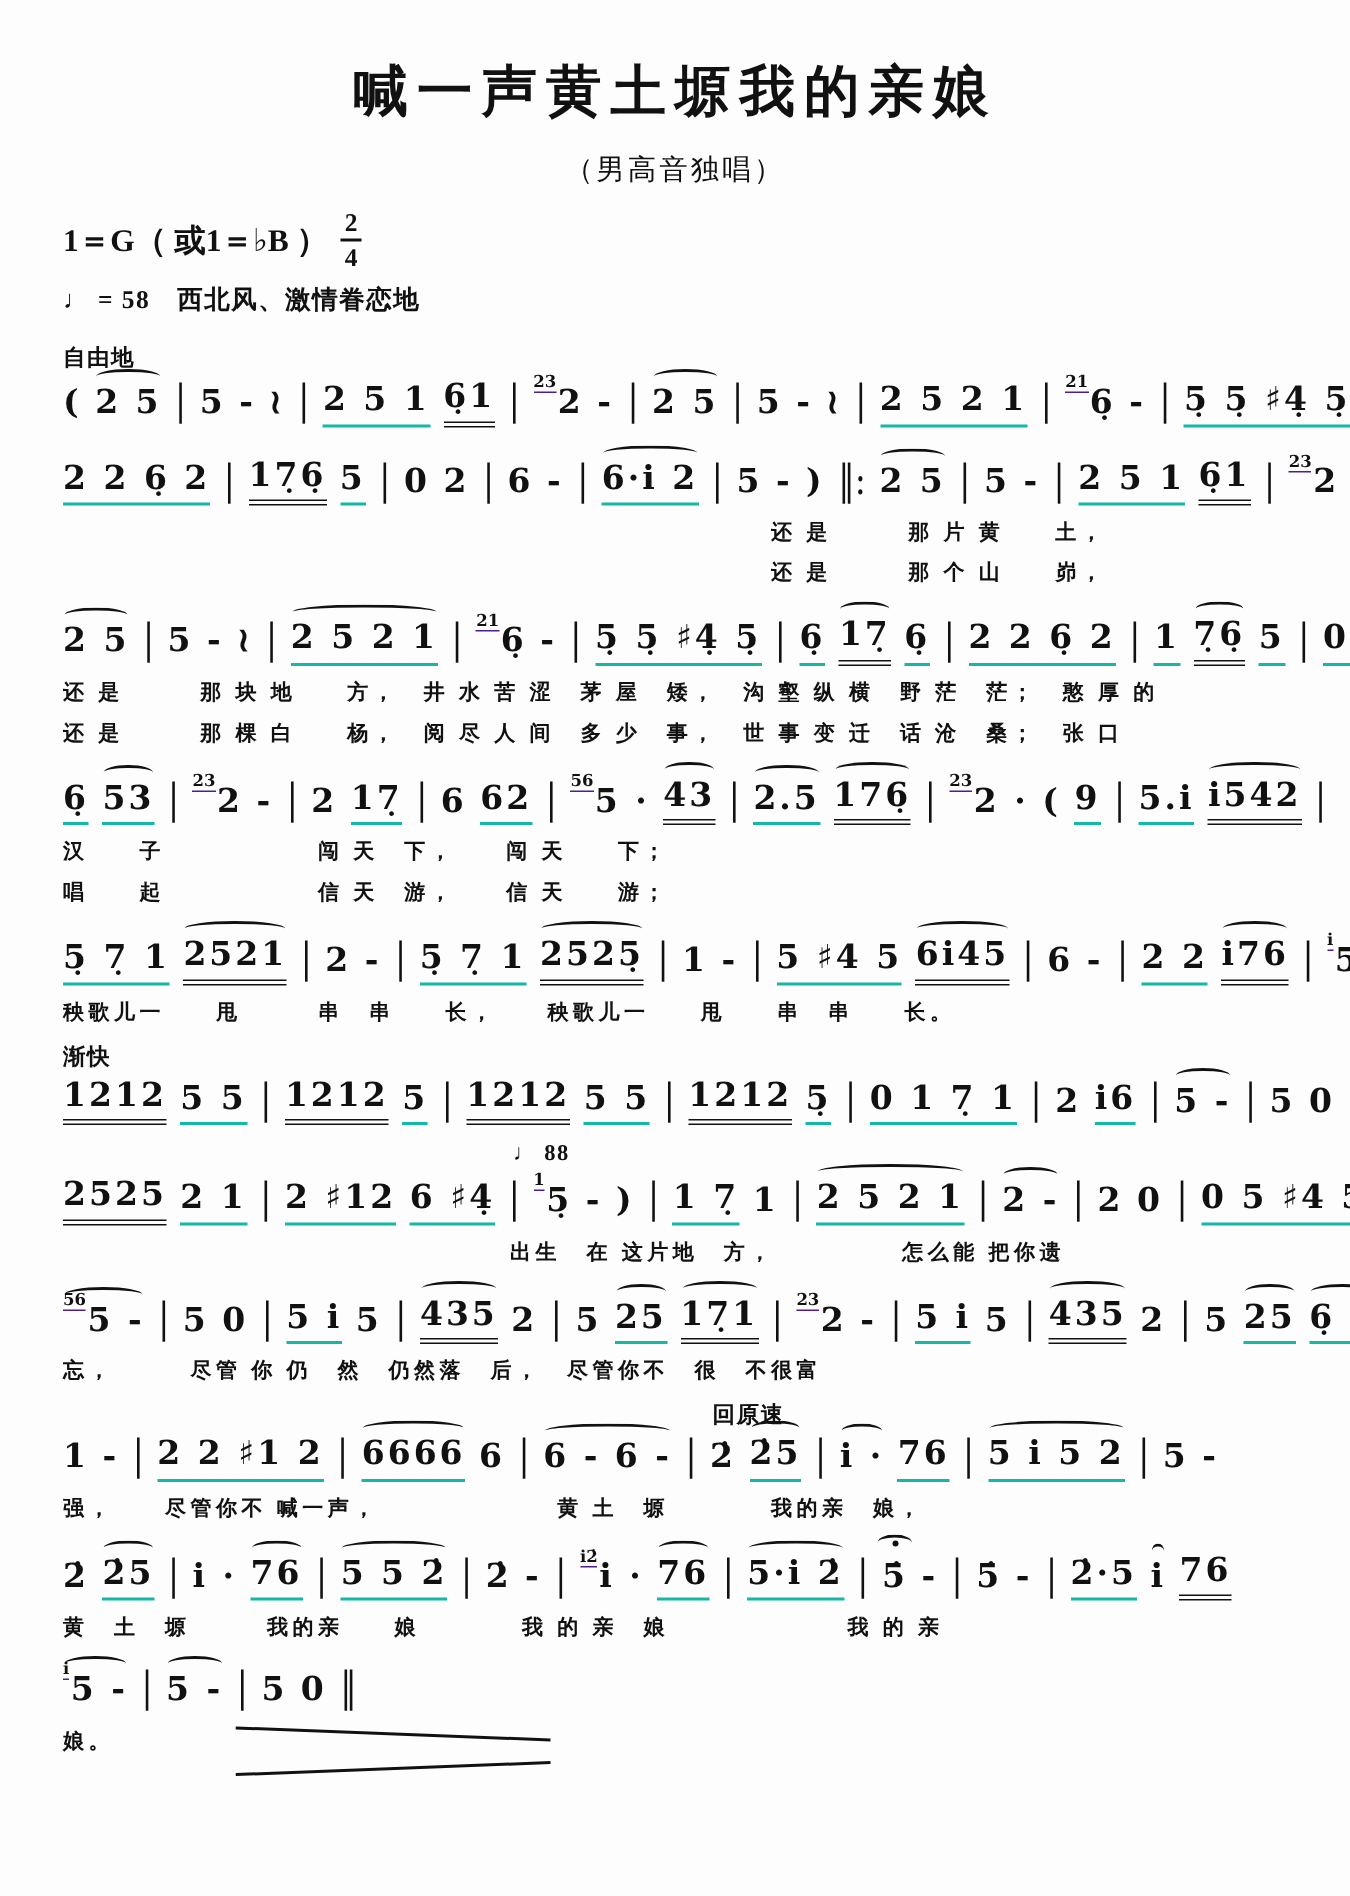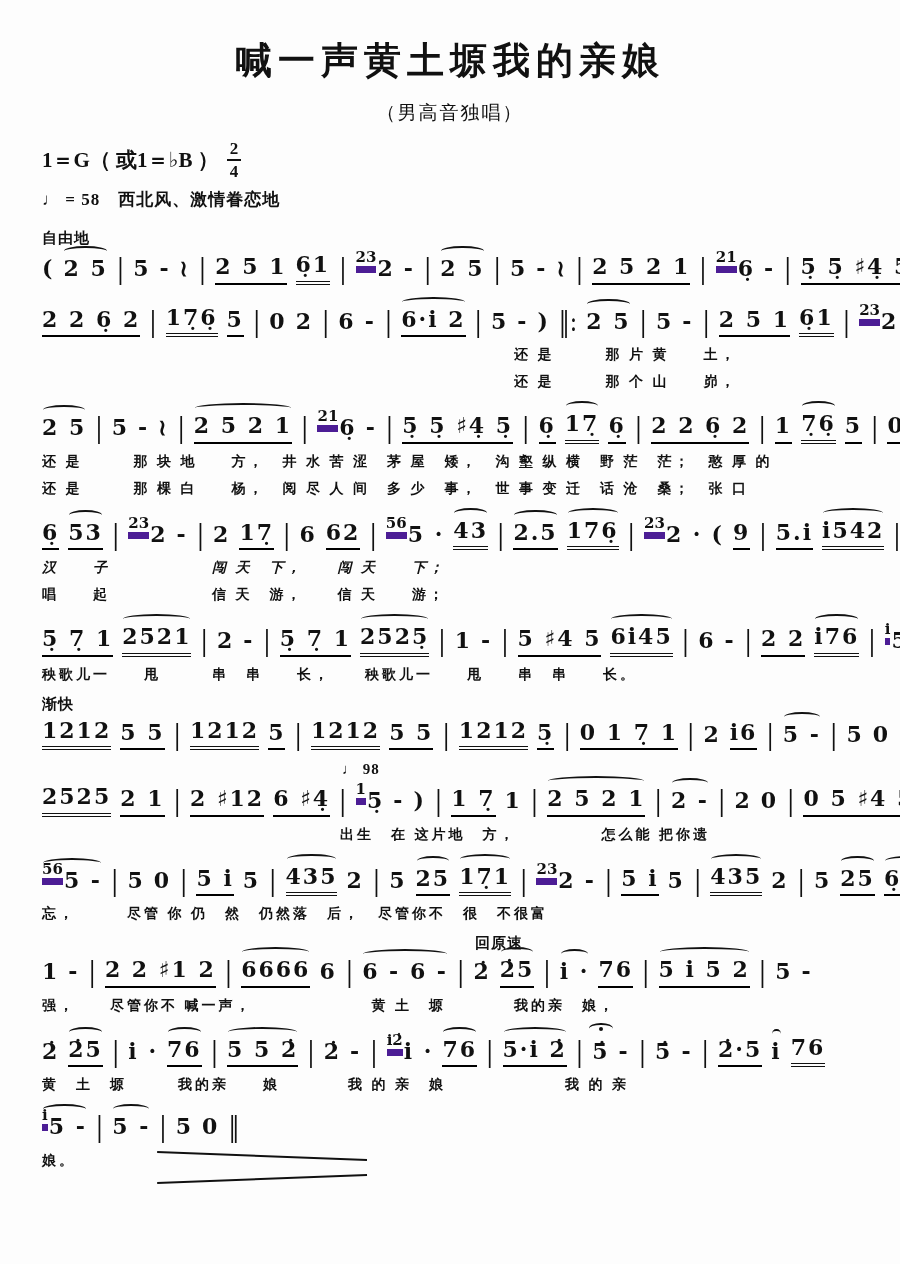--- a/index.html
+++ b/index.html
@@ -24,24 +24,24 @@
   .system{position:relative;margin-bottom:13px;padding-top:20px;}
   .system.tight{padding-top:6px;}
   .marking{position:absolute;top:-2px;font-size:15px;font-weight:bold;letter-spacing:1px;font-family:Liberation Serif, serif;}
   .notation-row{
     display:flex;align-items:flex-end;gap:9px;
     font-size:22px;font-weight:bold;font-family:"DejaVu Serif",serif;
     white-space:nowrap;line-height:1.25;
   }
   .cell{position:relative;display:inline-block;}
   .cell .txt{display:inline-block;letter-spacing:2px;white-space:pre;padding-bottom:2px;}
-  .cell .txt.u1{border-bottom:2px solid #000000;}
+  .cell .txt.u1{border-bottom:2px solid #14b8a6;}
   .cell .txt.u2{border-bottom:4px double #111;text-align:center;}
   .cell.bar .txt{letter-spacing:0;font-weight:normal;transform:scaleY(1.25);}
-  .grace{font-size:15px;font-weight:bold;vertical-align:top;position:relative;top:-7px;margin-right:1px;border-bottom:7px solid #4c1d95;}
+  .grace{font-size:11px;font-weight:bold;vertical-align:top;position:relative;top:-7px;margin-right:1px;border-bottom:1px solid #4c1d95;}
   .cell.arc::before{
     content:"";position:absolute;left:1px;right:1px;top:-9px;height:8px;
     border-top:2px solid #111;border-radius:50% 50% 0 0;
   }
   .cell.ferm::before{
     content:"";position:absolute;left:-3px;right:-3px;top:-15px;height:9px;
     border-top:2px solid #111;border-radius:50% 50% 0 0;
   }
   .cell.ferm::after{
     content:"";position:absolute;top:-11px;left:50%;width:4px;height:4px;margin-left:-2px;
@@ -187,21 +187,21 @@
           <span class="cell arc"><span class="txt u2">176̣</span></span>
           <span class="cell bar"><span class="txt">|</span></span>
           <span class="cell"><sup class="grace">23</sup><span class="txt">2 ·</span></span>
           <span class="cell"><span class="txt">(</span></span>
           <span class="cell"><span class="txt u1">9</span></span>
           <span class="cell bar"><span class="txt">|</span></span>
           <span class="cell"><span class="txt u1">5.i</span></span>
           <span class="cell arc"><span class="txt u2">i542</span></span>
           <span class="cell bar"><span class="txt">|</span></span>
         </div>
-        <div class="lyrics" style="padding-left: 0px; font-style: italic;">汉　　子　　　　　　闯 天　下，　　闯 天　　下；</div>
+        <div class="lyrics" style="padding-left: 0px;">汉　　子　　　　　　闯 天　下，　　闯 天　　下；</div>
         <div class="lyrics" style="padding-left: 0px;">唱　　起　　　　　　信 天　游，　　信 天　　游；</div>
       </div>
       <div class="system tight">
         <div class="notation-row">
           <span class="cell"><span class="txt u1">5̣ 7̣ 1</span></span>
           <span class="cell arc"><span class="txt u2">2521</span></span>
           <span class="cell bar"><span class="txt">|</span></span>
           <span class="cell"><span class="txt">2</span></span>
           <span class="cell"><span class="txt">-</span></span>
           <span class="cell bar"><span class="txt">|</span></span>
@@ -245,21 +245,21 @@
           <span class="cell"><span class="txt u1">i6</span></span>
           <span class="cell bar"><span class="txt">|</span></span>
           <span class="cell arc"><span class="txt">5 -</span></span>
           <span class="cell bar"><span class="txt">|</span></span>
           <span class="cell"><span class="txt">5</span></span>
           <span class="cell"><span class="txt">0</span></span>
           <span class="cell bar"><span class="txt">|</span></span>
         </div>
       </div>
       <div class="system">
-        <div class="marking" style="left: 300px;">♩ 98</div>
+        <div class="marking" style="left: 300px;">♩ 88</div>
         <div class="notation-row">
           <span class="cell"><span class="txt u2">2525</span></span>
           <span class="cell"><span class="txt u1">2 1</span></span>
           <span class="cell bar"><span class="txt">|</span></span>
           <span class="cell"><span class="txt u1">2 ♯12</span></span>
           <span class="cell"><span class="txt u1">6 ♯4̣</span></span>
           <span class="cell bar"><span class="txt">|</span></span>
           <span class="cell"><sup class="grace">1</sup><span class="txt">5̣</span></span>
           <span class="cell"><span class="txt">-</span></span>
           <span class="cell"><span class="txt">)</span></span>

